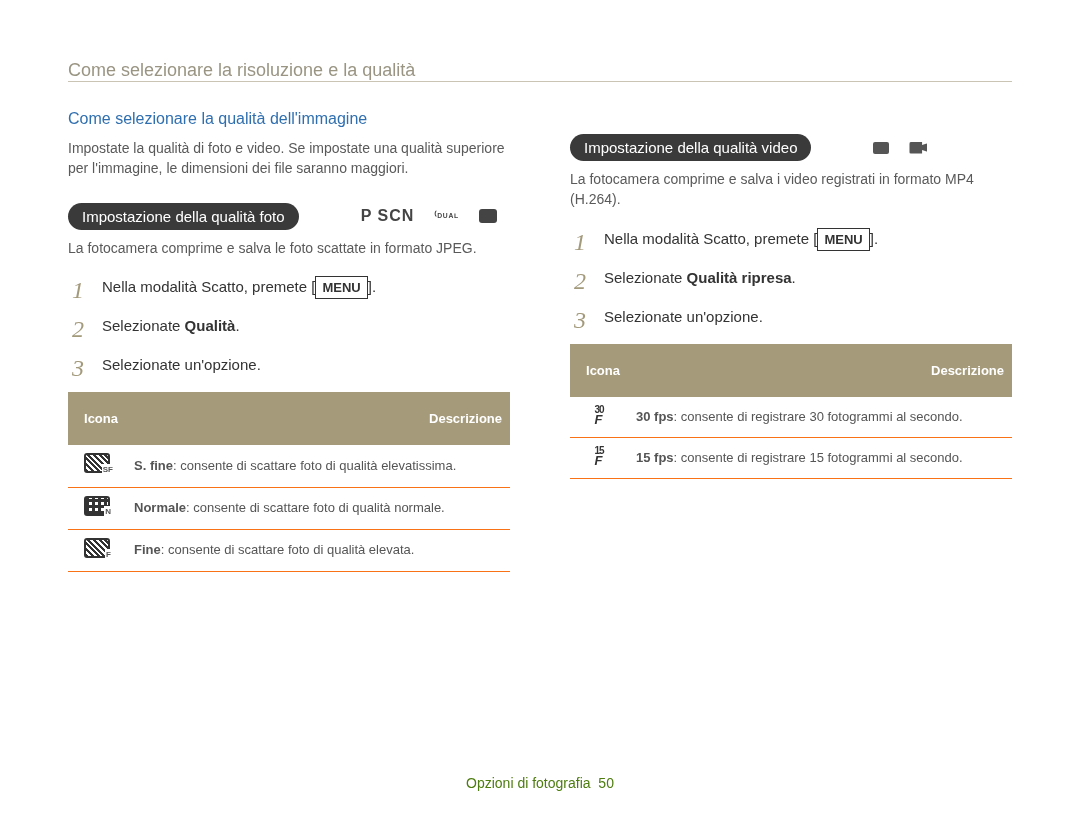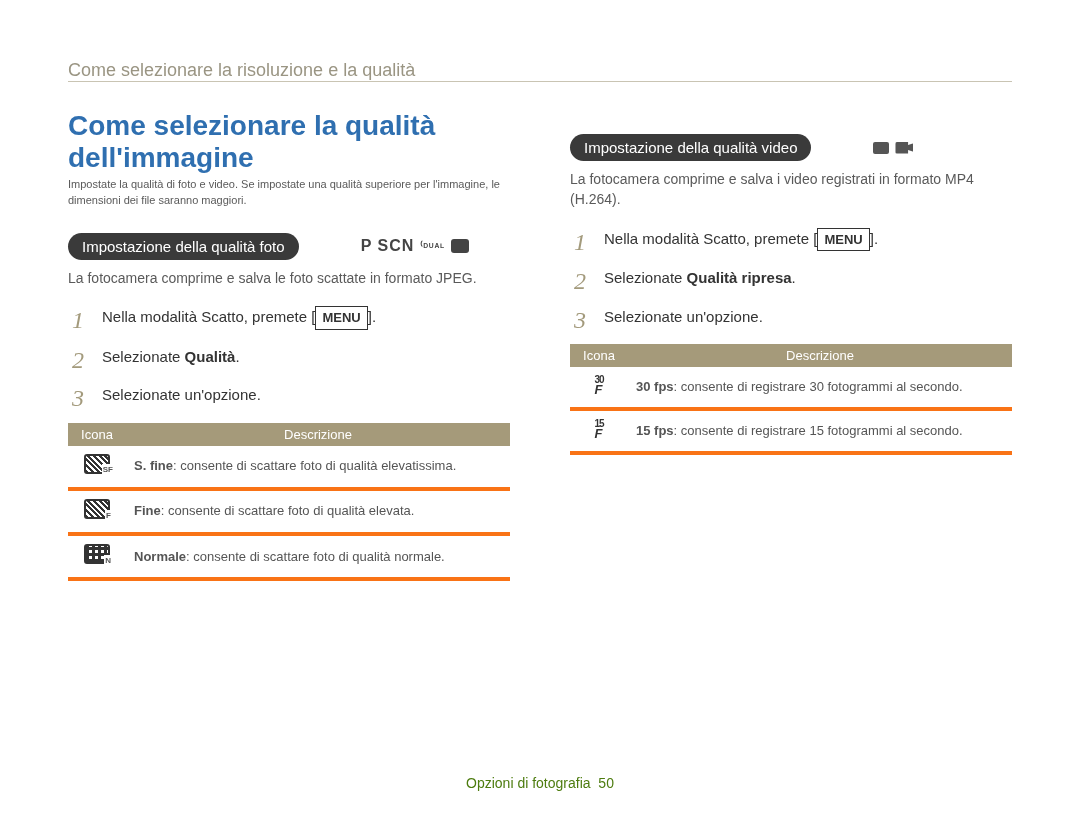--- a/index.html
+++ b/index.html
@@ -27,26 +27,26 @@
   .columns {
     display: flex;
     gap: 60px;
   }
   .col {
     flex: 1;
     min-width: 0;
   }
   h1.main-title {
     color: #2f6fb0;
-    font-size: 28px;
-    font-weight: 700;
-    margin: 0 0 3px 0;
+    font-size: 16px;
+    font-weight: 400;
+    margin: 0 0 10px 0;
   }
   .intro {
-    font-size: 11px;
+    font-size: 14px;
     color: #5a5a5a;
     line-height: 1.45;
     margin: 0 0 18px 0;
   }
   .pill-row {
     display: flex;
     align-items: center;
     gap: 14px;
     margin-bottom: 8px;
     margin-top: 24px;
@@ -59,21 +59,21 @@
     border-radius: 14px;
     font-weight: 500;
   }
   .mode-text {
     color: #444;
     font-size: 16px;
     font-weight: bold;
     letter-spacing: 1px;
     display: flex;
     align-items: center;
-    gap: 6px;
+    gap: 20px;
     padding-left: 48px;
   }
   .mode-icon {
     width: 18px; height: 14px;
     background: #444;
     border-radius: 3px;
     display: inline-block;
   }
   .mode-icon-small {
     width: 16px; height: 12px;
@@ -122,28 +122,28 @@
   }
   .bold { font-weight: bold; }
   table.opts {
     width: 100%;
     border-collapse: collapse;
     font-size: 13px;
   }
   table.opts th {
     background: #a59a7a;
     color: #ffffff;
-    font-weight: 400;
-    text-align: center;
-    padding: 4px 8px;
+    font-weight: 700;
+    text-align: right;
+    padding: 19px 8px;
   }
   table.opts th:first-child { width: 58px; }
   table.opts td {
     padding: 8px 8px;
-    border-bottom: 4px solid #f97316;
+    border-bottom: 1px solid #f97316;
     vertical-align: middle;
     color: #555;
     line-height: 1.4;
   }
   table.opts td.icon-cell {
     text-align: center;
   }
   .qicon {
     display: inline-block;
     width: 26px;
@@ -240,26 +240,26 @@
         <tbody>
             <tr>
           <th>Icona</th>
           <th>Descrizione</th>
         </tr>
         <tr>
           <td class="icon-cell"><span class="qicon sf"></span></td>
           <td><span class="bold">S. fine</span><span>: consente di scattare foto di qualità elevatissima.</span></td>
         </tr>
         <tr>
+          <td class="icon-cell"><span class="qicon n"></span></td>
+          <td><span class="bold">Normale</span><span>: consente di scattare foto di qualità normale.</span></td>
+        </tr>
+        <tr>
           <td class="icon-cell"><span class="qicon f"></span></td>
           <td><span class="bold">Fine</span><span>: consente di scattare foto di qualità elevata.</span></td>
-        </tr>
-        <tr>
-          <td class="icon-cell"><span class="qicon n"></span></td>
-          <td><span class="bold">Normale</span><span>: consente di scattare foto di qualità normale.</span></td>
         </tr>
       </tbody>
         </table>
     </div>
 
     <div class="col">
       <div class="pill-row">
         <span class="pill">Impostazione della qualità video</span>
         <span class="mode-text">
           <span class="mode-icon-small"></span>

